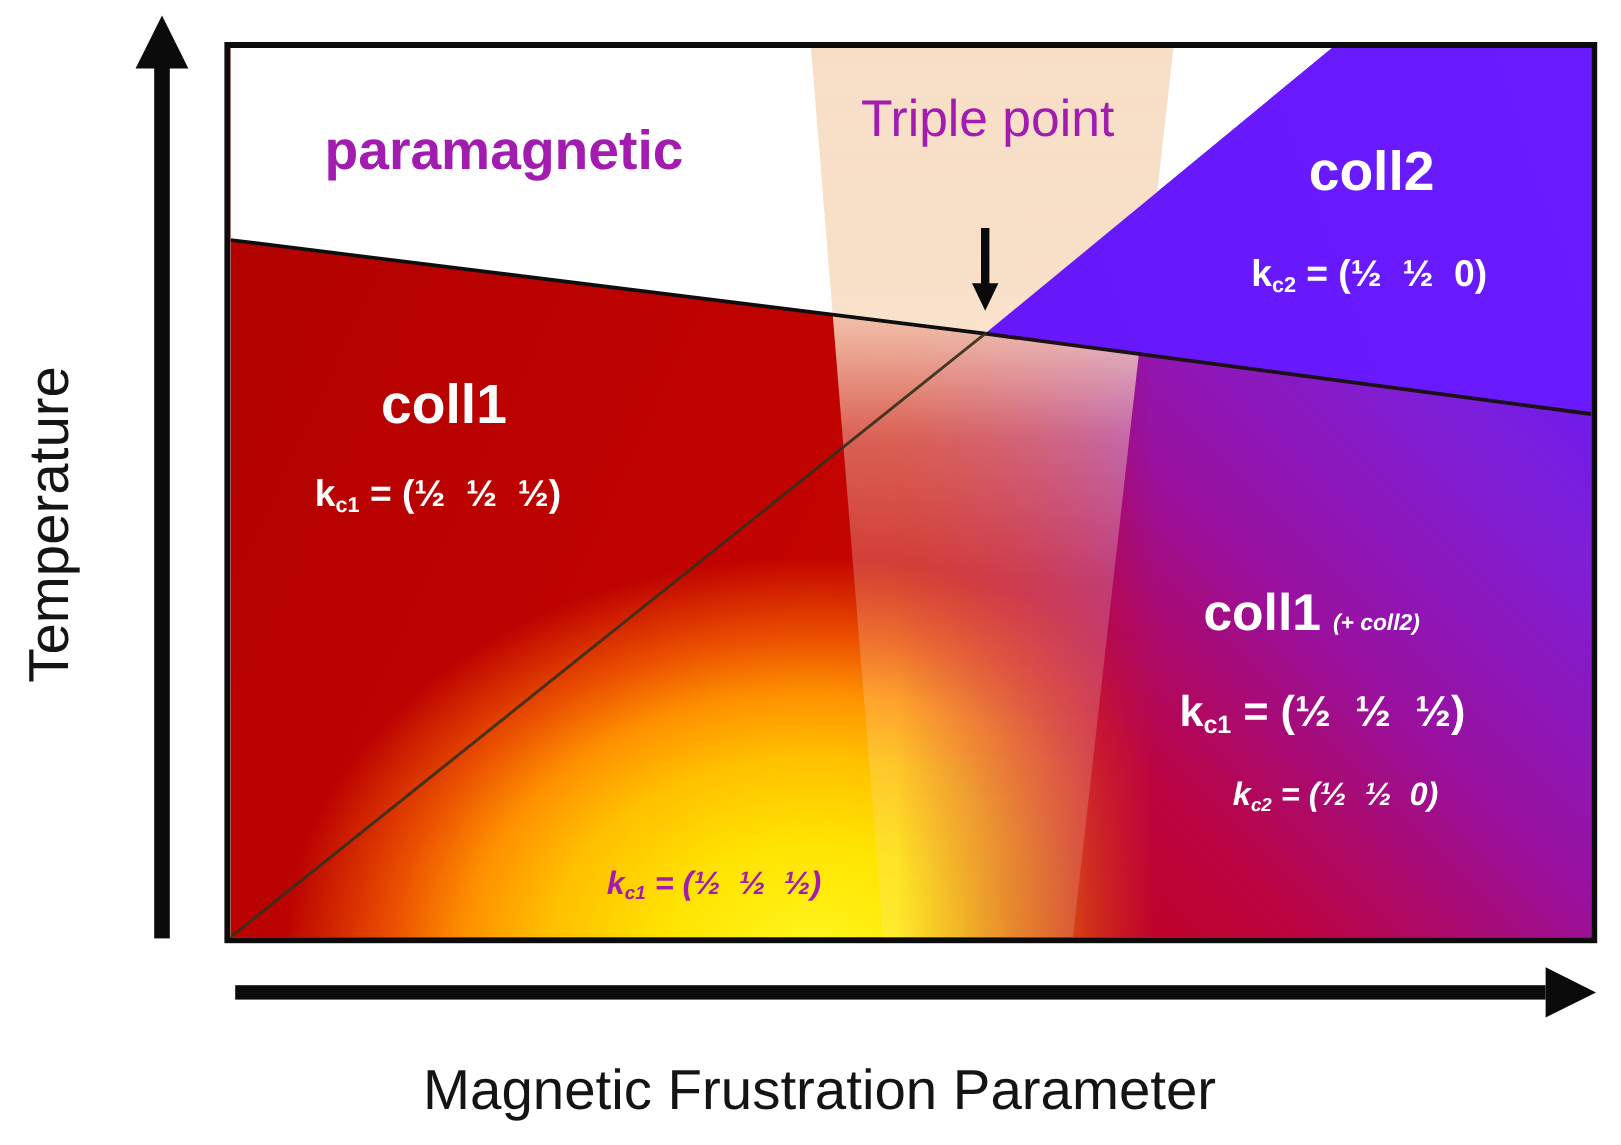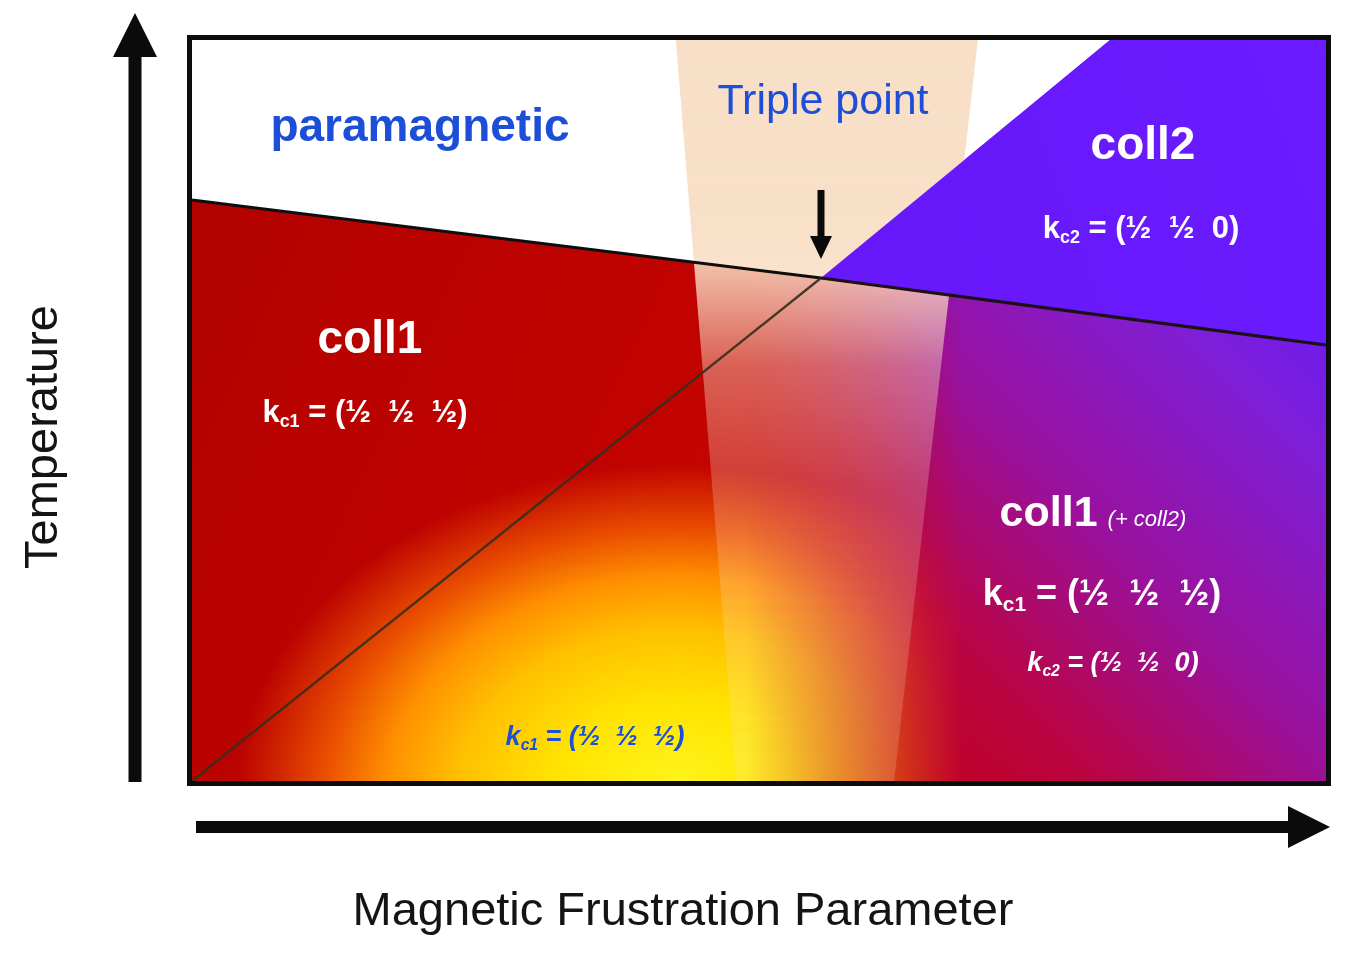--- a/index.html
+++ b/index.html
@@ -41,26 +41,26 @@
     clip-path:polygon(483px 0, 787px 0, 701px 100%, 545px 100%);
     filter:blur(5px);}
 
   .coll2-poly{inset:0;
     background:linear-gradient(250deg, #6a1bff 0%, #6014f5 100%);
     clip-path:polygon(918px 0, 100% 0, 100% 305px, 629px 238px);}
 
   .lines-svg{position:absolute;left:0;top:0;width:1134px;height:741px;}
 
   .lab{position:absolute;white-space:nowrap;transform:translate(-50%,-50%);line-height:1.1;}
-  .dark{color:#1d4ed8;} .light{color:#ffffff;}
+  .dark{color:#a21caf;} .light{color:#ffffff;}
   .t-para{font-size:46px;font-weight:700;}
   .t-triple{font-size:43px;font-weight:400;}
   .t-region{font-size:46px;font-weight:700;}
   .t-title{font-size:43px;font-weight:700;}
-  .suffix{font-size:22px;font-weight:400;font-style:italic;margin-left:10px;}
+  .suffix{font-size:19px;font-weight:700;font-style:italic;margin-left:10px;}
   .frm{font-size:31px;font-weight:700;}
   .frm-big{font-size:36px;font-weight:700;}
   .frm-it{font-size:27px;font-weight:600;font-style:italic;}
   .pre{white-space:pre;}
   sub{font-size:0.58em;vertical-align:-0.28em;line-height:0;}
   .wavy{text-decoration-line:underline;text-decoration-style:wavy;
         text-decoration-color:#e23a1e;text-decoration-thickness:1.5px;text-underline-offset:7px;}
   .q-it{font-style:italic;}
 </style>
 </head>

